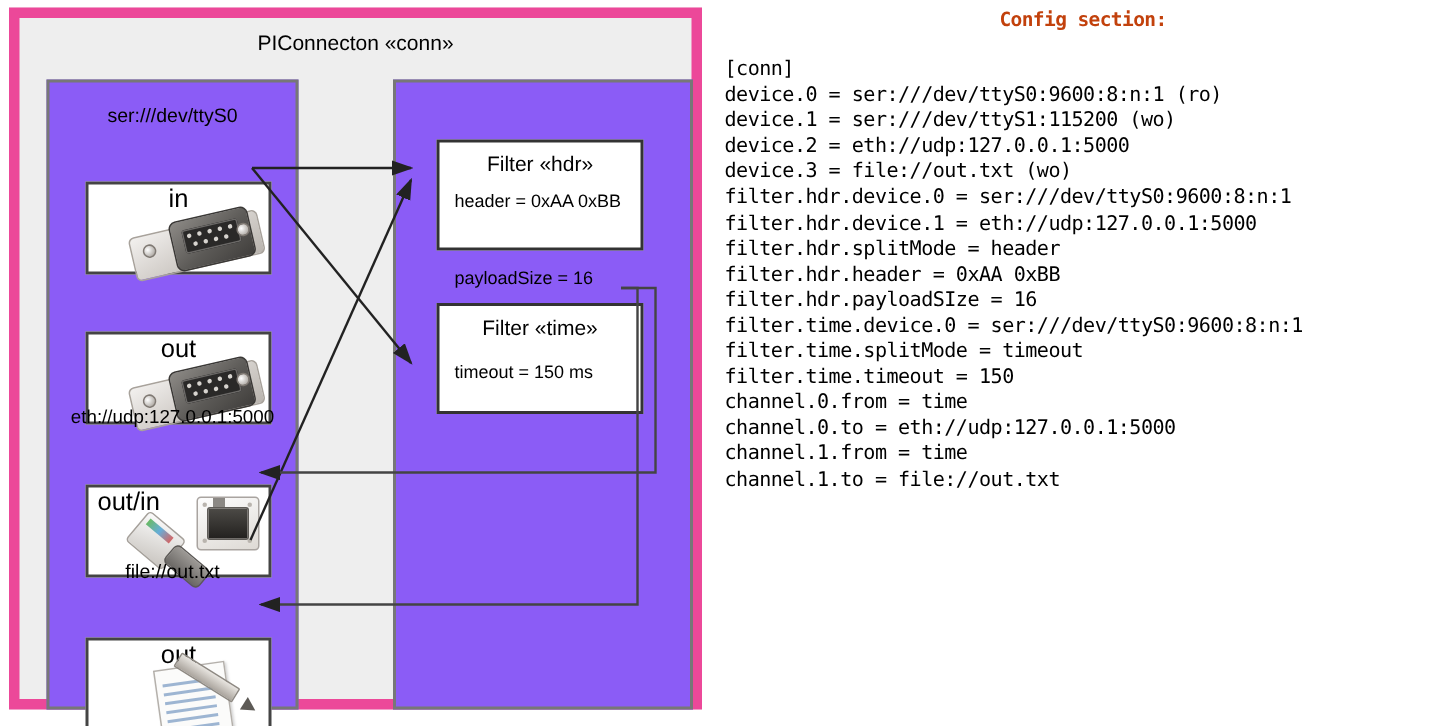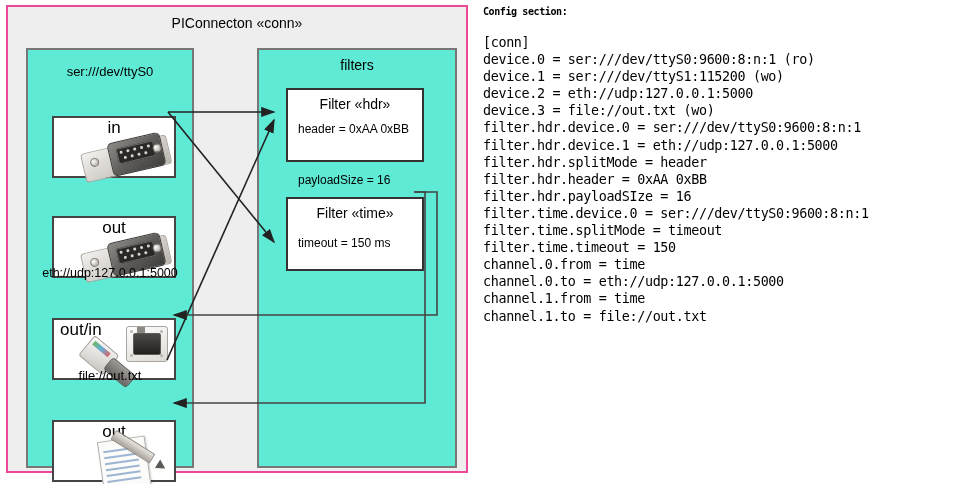--- a/index.html
+++ b/index.html
@@ -3,30 +3,30 @@
 <meta charset="utf-8">
 <style>
   html,body{margin:0;padding:0;background:#ffffff;}
   body{width:964px;height:484px;font-family:"Liberation Sans",sans-serif;overflow:hidden;position:relative;}
 
   #root{position:absolute;left:0;top:0;width:964px;height:484px;}
 
   
   .outer-frame{
     position:absolute;left:6px;top:5px;width:462px;height:468px;
-    background:#eeeeee;border:2px solid #ec4899;box-sizing:border-box;
+    background:#eeeeee;border:7px solid #ec4899;box-sizing:border-box;
   }
   .diagram-title{
     position:absolute;left:0;top:8px;width:100%;text-align:center;
     font-size:14px;color:#000;
   }
 
   
   .panel{
-    position:absolute;background:#5eead4;border:2px solid #777777;box-sizing:border-box;
+    position:absolute;background:#8b5cf6;border:2px solid #777777;box-sizing:border-box;
   }
   .panel-devices{left:18px;top:41px;width:168px;height:420px;}
   .panel-filters{left:249px;top:41px;width:200px;height:420px;}
   .panel-title{
     position:absolute;left:0;top:7px;width:100%;text-align:center;
     font-size:14px;color:#000;
   }
 
   
   .dev-label{
@@ -139,21 +139,21 @@
     position:absolute;right:10px;bottom:6px;font-size:13.5px;color:#000;white-space:nowrap;
   }
 
   
   #wires{position:absolute;left:0;top:0;width:964px;height:484px;pointer-events:none;}
 
   
   .config-wrap{position:absolute;left:483px;top:6px;width:478px;height:470px;}
   .config-heading{
     font-family:"DejaVu Sans Mono","Liberation Mono",monospace;
-    font-size:10px;font-weight:bold;color:#000000;letter-spacing:-0.4px;
+    font-size:13px;font-weight:bold;color:#c2410c;letter-spacing:-0.4px;text-align:center;
   }
   .config-body{
     margin-top:17px;
     font-family:"DejaVu Sans Mono","Liberation Mono",monospace;
     font-size:13.4px;line-height:17.1px;color:#000;white-space:pre;letter-spacing:-0.35px;
   }
   .config-body .line{display:block;height:17.1px;}
 </style>
 </head>
 <body>
@@ -238,21 +238,20 @@
           <div class="ruled" style="top:34px;"></div>
           <div class="ruled" style="top:40px;"></div>
           <div class="pencil">
               <div class="tip"></div>
             </div>
         </div>
       </div>
     </div>
 
     <div class="panel panel-filters">
-      <div class="panel-title">filters</div>
 
       <div class="filter-box" style="left:27px;top:38px;width:138px;height:74px;">
         <div class="filter-title">Filter «hdr»</div>
         <div class="filter-attr" style="top:32px;">header = 0xAA 0xBB</div>
         <div class="filter-attr" style="top:49px;margin-top:34px;">payloadSize = 16</div>
       </div>
 
       <div class="filter-box" style="left:27px;top:147px;width:138px;height:74px;text-decoration:underline;">
         <div class="filter-title">Filter «time»</div>
         <div class="filter-attr" style="top:37px;">timeout = 150 ms</div>

